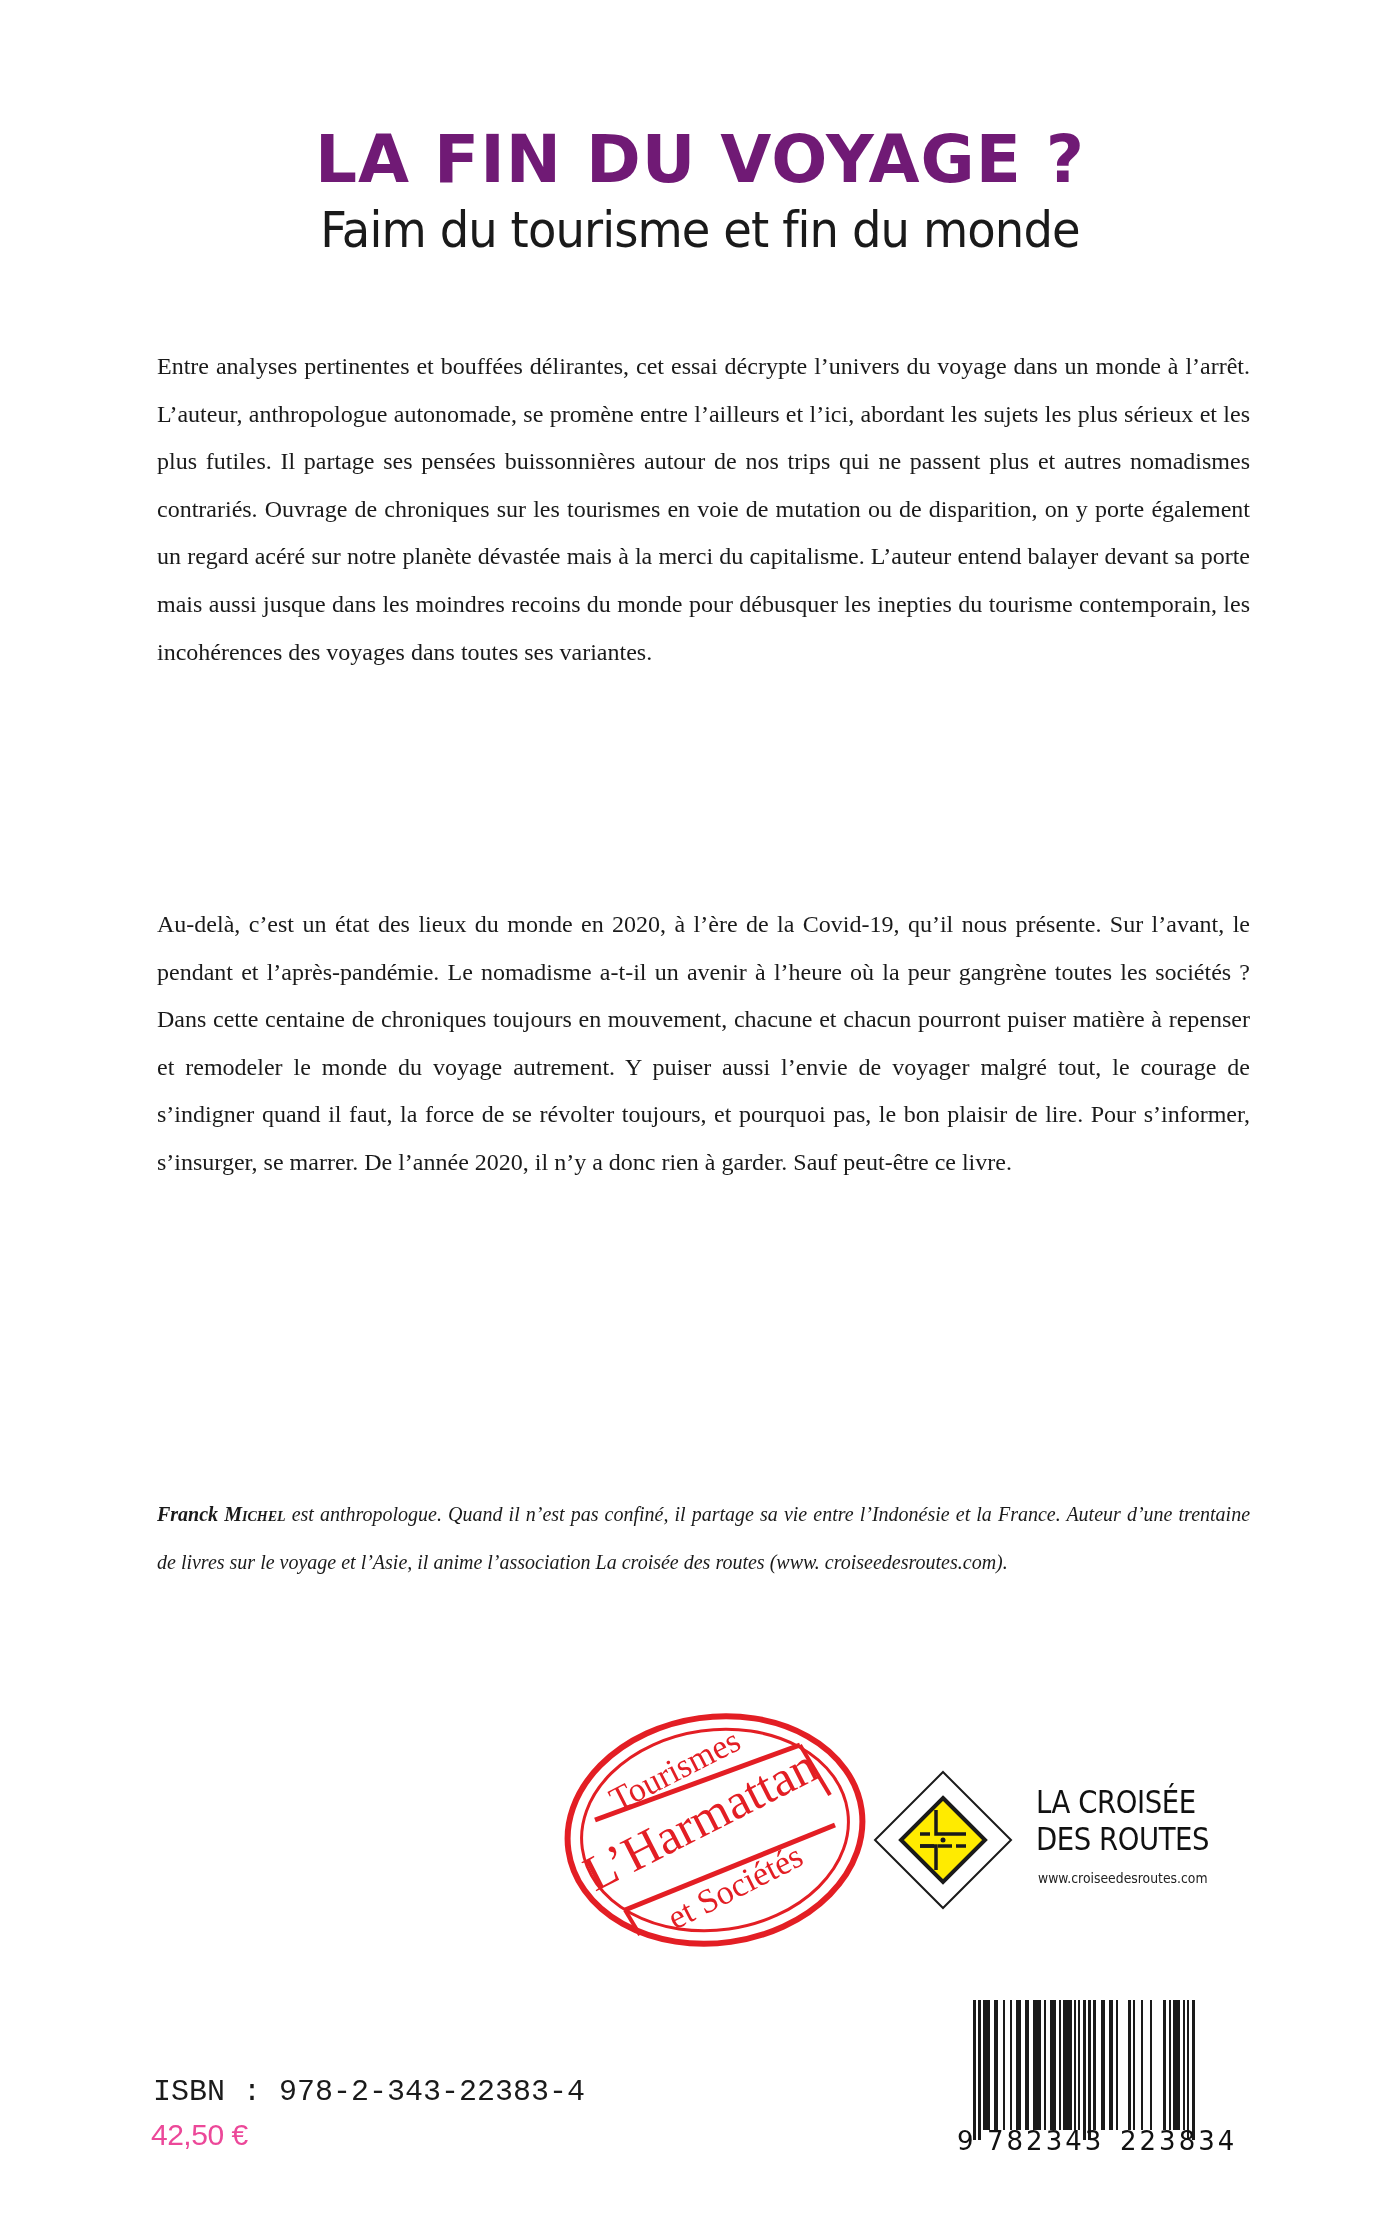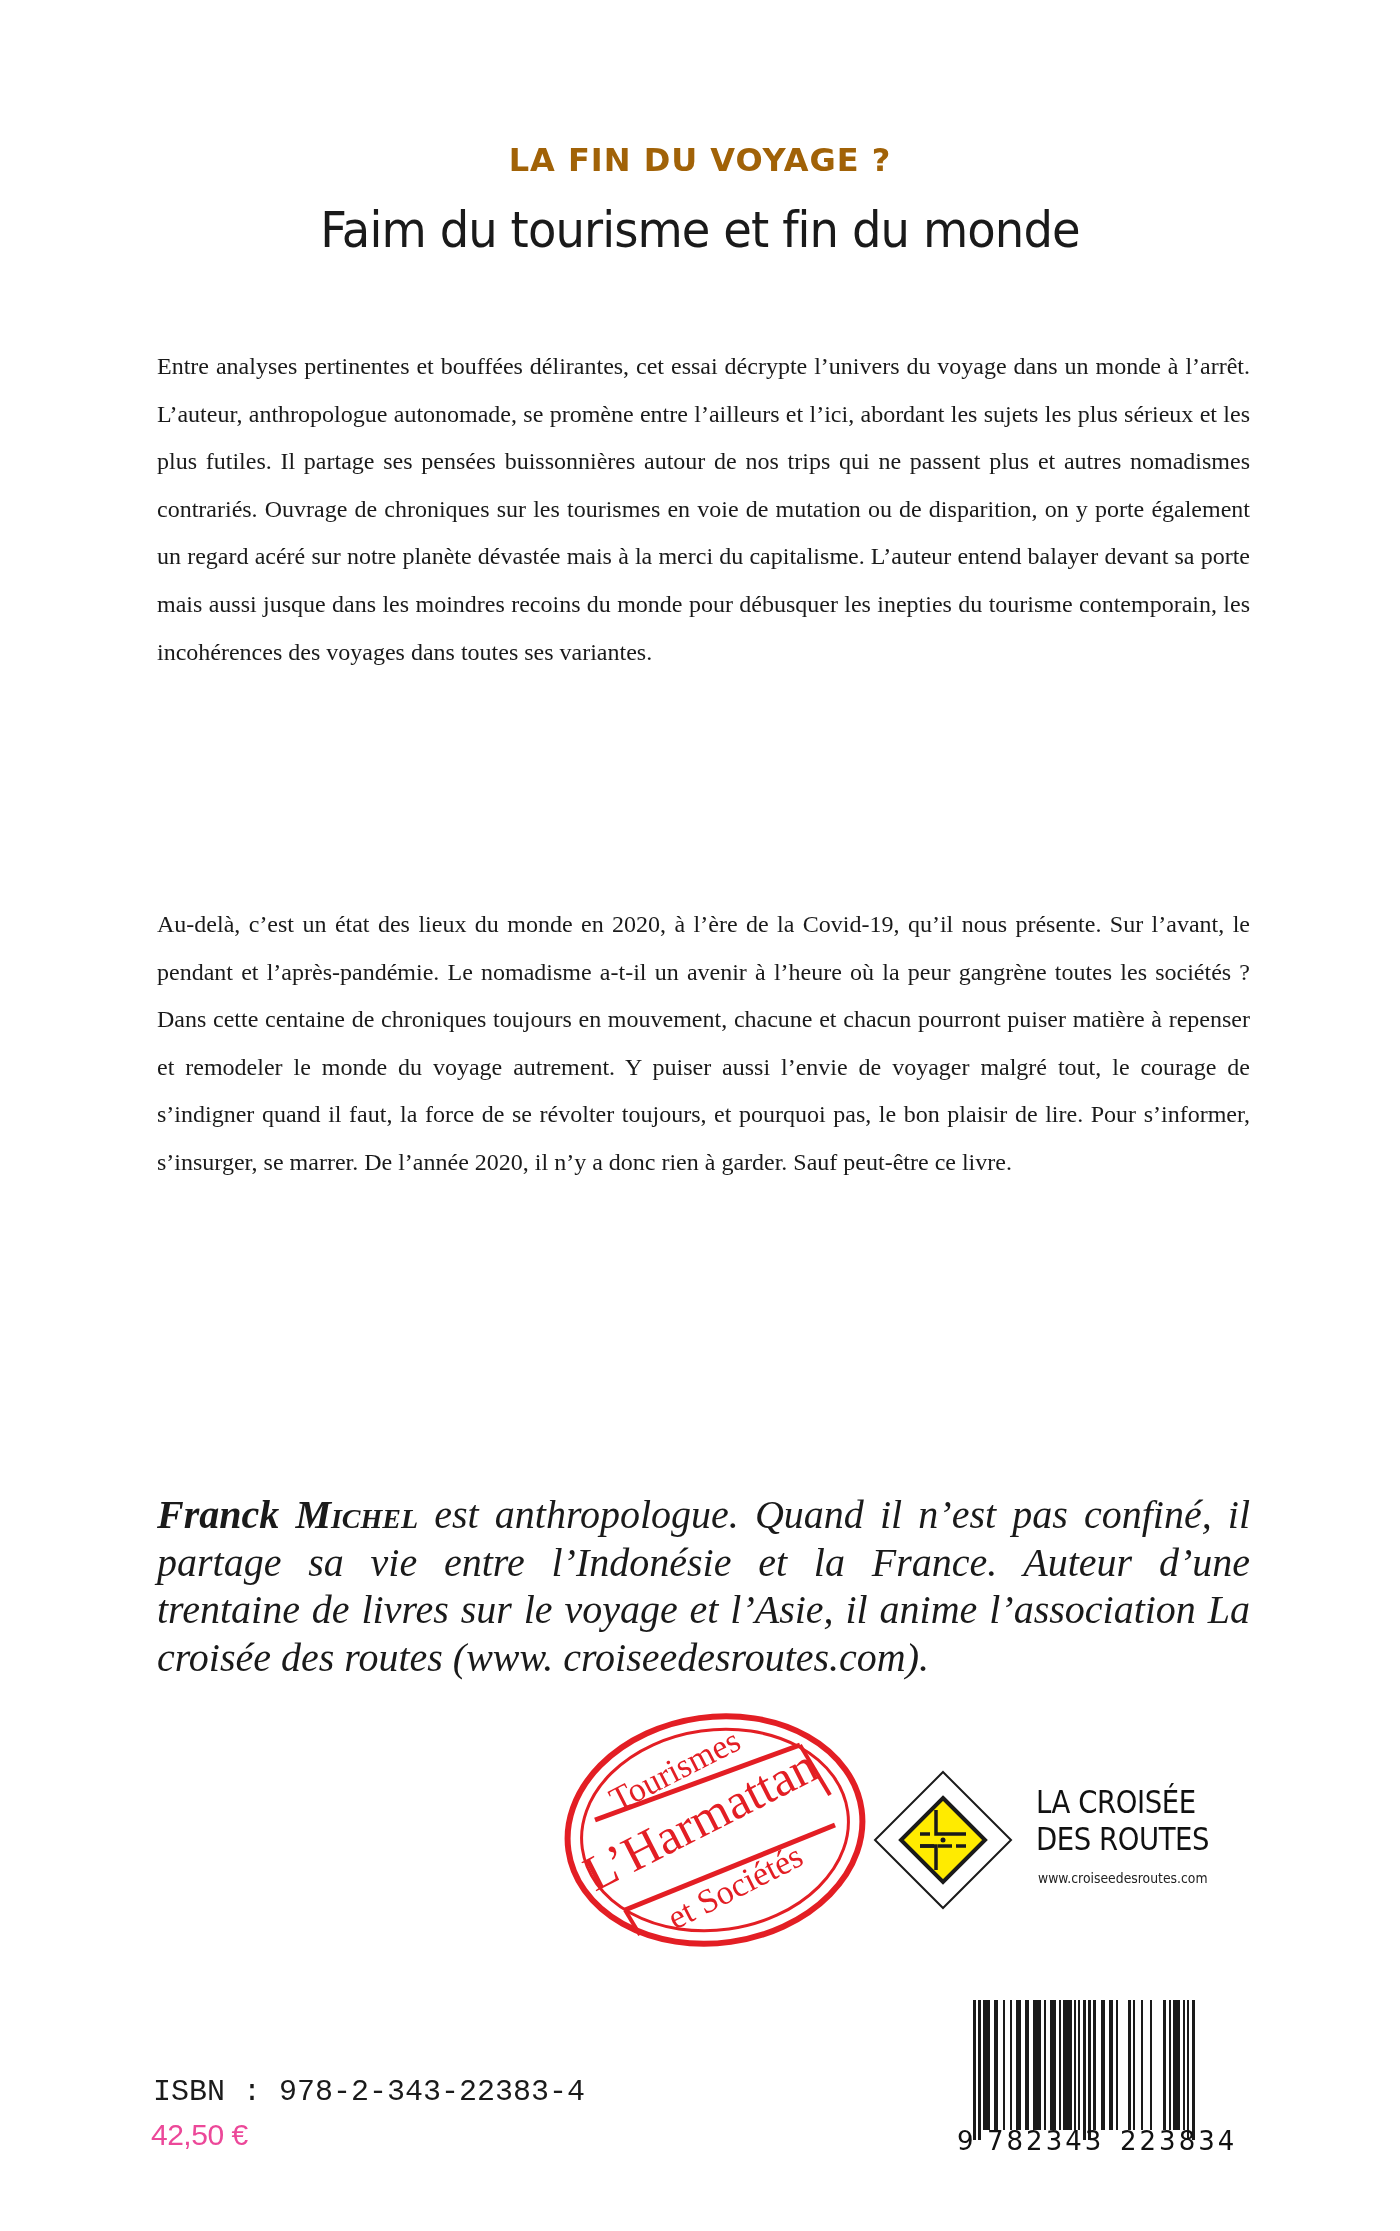--- a/index.html
+++ b/index.html
@@ -2,38 +2,38 @@
 <html><head>
 <meta charset="utf-8">
 <style>
   html, body { margin: 0; padding: 0; background: #ffffff; }
   body { width: 1400px; height: 2231px; position: relative; overflow: hidden; }
   .page { position: absolute; left: 0; top: 0; width: 1400px; height: 2231px; background: #ffffff; }
 
   .title {
     position: absolute; left: 0; top: 128px; width: 1400px; text-align: center;
     font-family: "DejaVu Sans", sans-serif; font-weight: bold;
-    font-size: 32px; color: #a16207; letter-spacing: 1px; line-height: 64px;
+    font-size: 66px; color: #701a75; letter-spacing: 1px; line-height: 64px;
   }
   .subtitle {
     position: absolute; left: 0; top: 196px; width: 1400px; text-align: center;
     font-family: "DejaVu Sans", sans-serif; font-weight: normal;
     font-size: 50px; color: #1a1a1a; line-height: 68px; letter-spacing: -1px;
     transform: scaleX(0.93); transform-origin: center;
   }
 
   .body-text {
     position: absolute; left: 157px; width: 1093px;
     font-family: "Liberation Serif", serif; font-size: 24px; line-height: 47.6px;
     color: #1a1a1a; text-align: justify; text-align-last: left;
   }
   .p1 { top: 343px; }
   .p2 { top: 901px; }
   .bio {
-    top: 1491px; font-style: italic; font-size: 40px;
+    top: 1491px; font-style: italic; font-size: 20px;
   }
   .bio .author-first { font-weight: bold; }
   .bio .author-last { font-weight: bold; font-variant: small-caps; font-style: italic; }
 
   .collection {
     position: absolute; left: 157px; top: 1737px;
     font-family: "Liberation Serif", serif; font-weight: bold; font-size: 31px;
     line-height: 34px; color: #1a1a1a;
   }
   .collection div { white-space: nowrap; }

